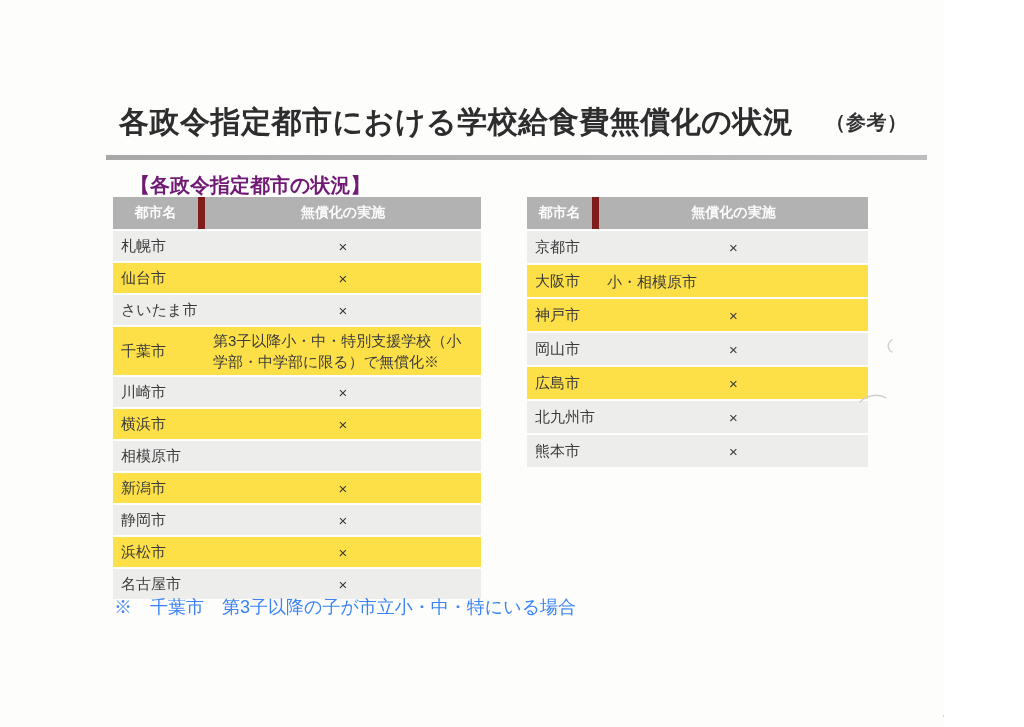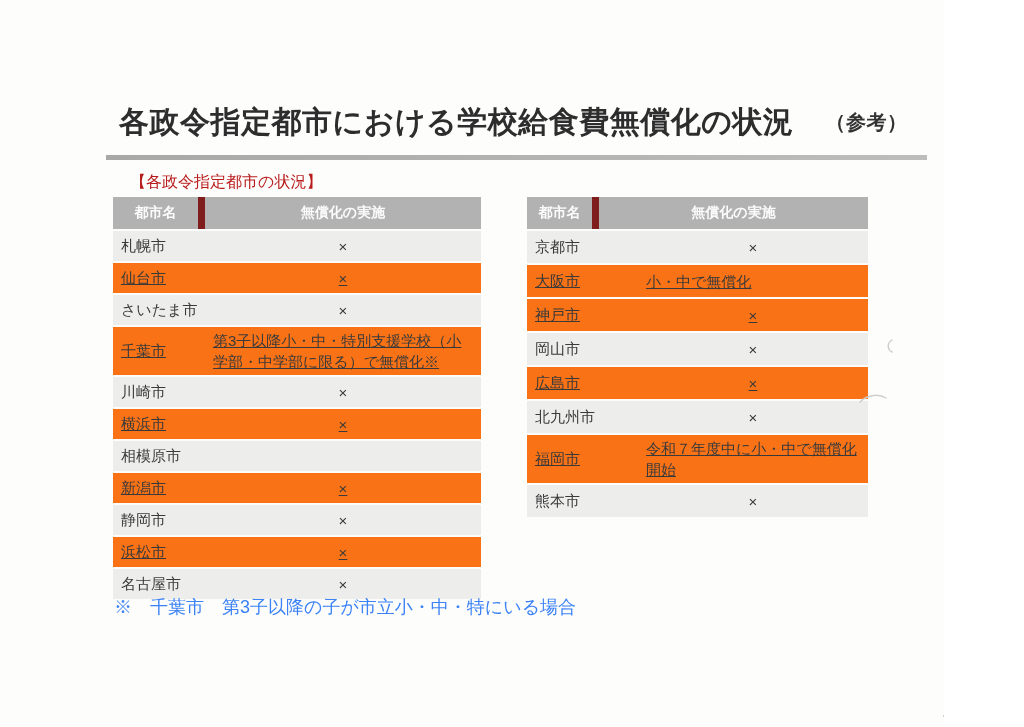--- a/index.html
+++ b/index.html
@@ -21,44 +21,44 @@
     font-size:20px; font-weight:600; margin-left:32px;
     position:relative; top:-3px; color:#333;
   }
   .title-rule {
     position:absolute; left:106px; top:155px;
     width:821px; height:5px;
     background:linear-gradient(to right,#a8a8a8,#bdbdbd);
   }
   .section-label {
     position:absolute; left:130px; top:172px;
-    font-size:16px; font-weight:normal; color:#b91c1c;
+    font-size:20px; font-weight:bold; color:#701a75;
   }
   
   .ctable { position:absolute; }
   .ctable.left  { left:113px; top:197px; width:368px; }
   .ctable.right { left:527px; top:197px; width:341px; }
   .thead {
     display:flex; height:32px;
     background:#b2b2b2; color:#fbfbfb;
     margin-bottom:2px;
   }
   .th {
     display:flex; align-items:center; justify-content:center;
     font-size:14px; font-weight:bold;
   }
   .th.city { border-right:7px solid #7f1d1d; box-sizing:border-box; }
   .ctable.left  .th.city, .ctable.left  .td.city { width:92px; }
   .ctable.right .th.city, .ctable.right .td.city { width:72px; }
   .th.status { flex:1; }
   .tr { display:flex; margin-bottom:2px; }
   .ctable.left  .tr { min-height:30px; }
-  .ctable.right .tr { min-height:32px;gap:39px; }
+  .ctable.right .tr { min-height:32px; }
   .tr.stripe { background:#ededec; }
-  .tr.plain  { background:#f97316;text-decoration:underline; }
+  .tr.plain  { background:#fde047; }
   .td {
     display:flex; align-items:center;
     font-size:15px; color:#3a3a3a; box-sizing:border-box;
   }
   .td.city { flex:none; padding:3px 4px 3px 8px; }
   .td.status { flex:1; padding:3px 8px; line-height:1.4; text-align:left; }
   .td.status.center { justify-content:center; padding:3px 0; }
   
   .footnote {
     position:absolute; left:114px; top:595px;
@@ -145,41 +145,37 @@
       <div class="th city">都市名</div>
       <div class="th status">無償化の実施</div>
     </div>
     <div class="tbody">
         <div class="tr stripe">
     <div class="td city">京都市</div>
     <div class="td status center">×</div>
   </div>
         <div class="tr plain">
     <div class="td city">大阪市</div>
-    <div class="td status">小・中で無償化</div>
+    <div class="td status">小・相模原市</div>
   </div>
         <div class="tr plain">
     <div class="td city">神戸市</div>
     <div class="td status center">×</div>
   </div>
         <div class="tr stripe">
     <div class="td city">岡山市</div>
     <div class="td status center">×</div>
   </div>
         <div class="tr plain">
     <div class="td city">広島市</div>
     <div class="td status center">×</div>
   </div>
         <div class="tr stripe">
     <div class="td city">北九州市</div>
     <div class="td status center">×</div>
-  </div>
-        <div class="tr plain">
-    <div class="td city">福岡市</div>
-    <div class="td status">令和７年度中に小・中で無償化開始</div>
   </div>
         <div class="tr stripe">
     <div class="td city">熊本市</div>
     <div class="td status center">×</div>
   </div>
       </div>
   </div>
 
   <div class="footnote">※　千葉市　第3子以降の子が市立小・中・特にいる場合</div>
 

